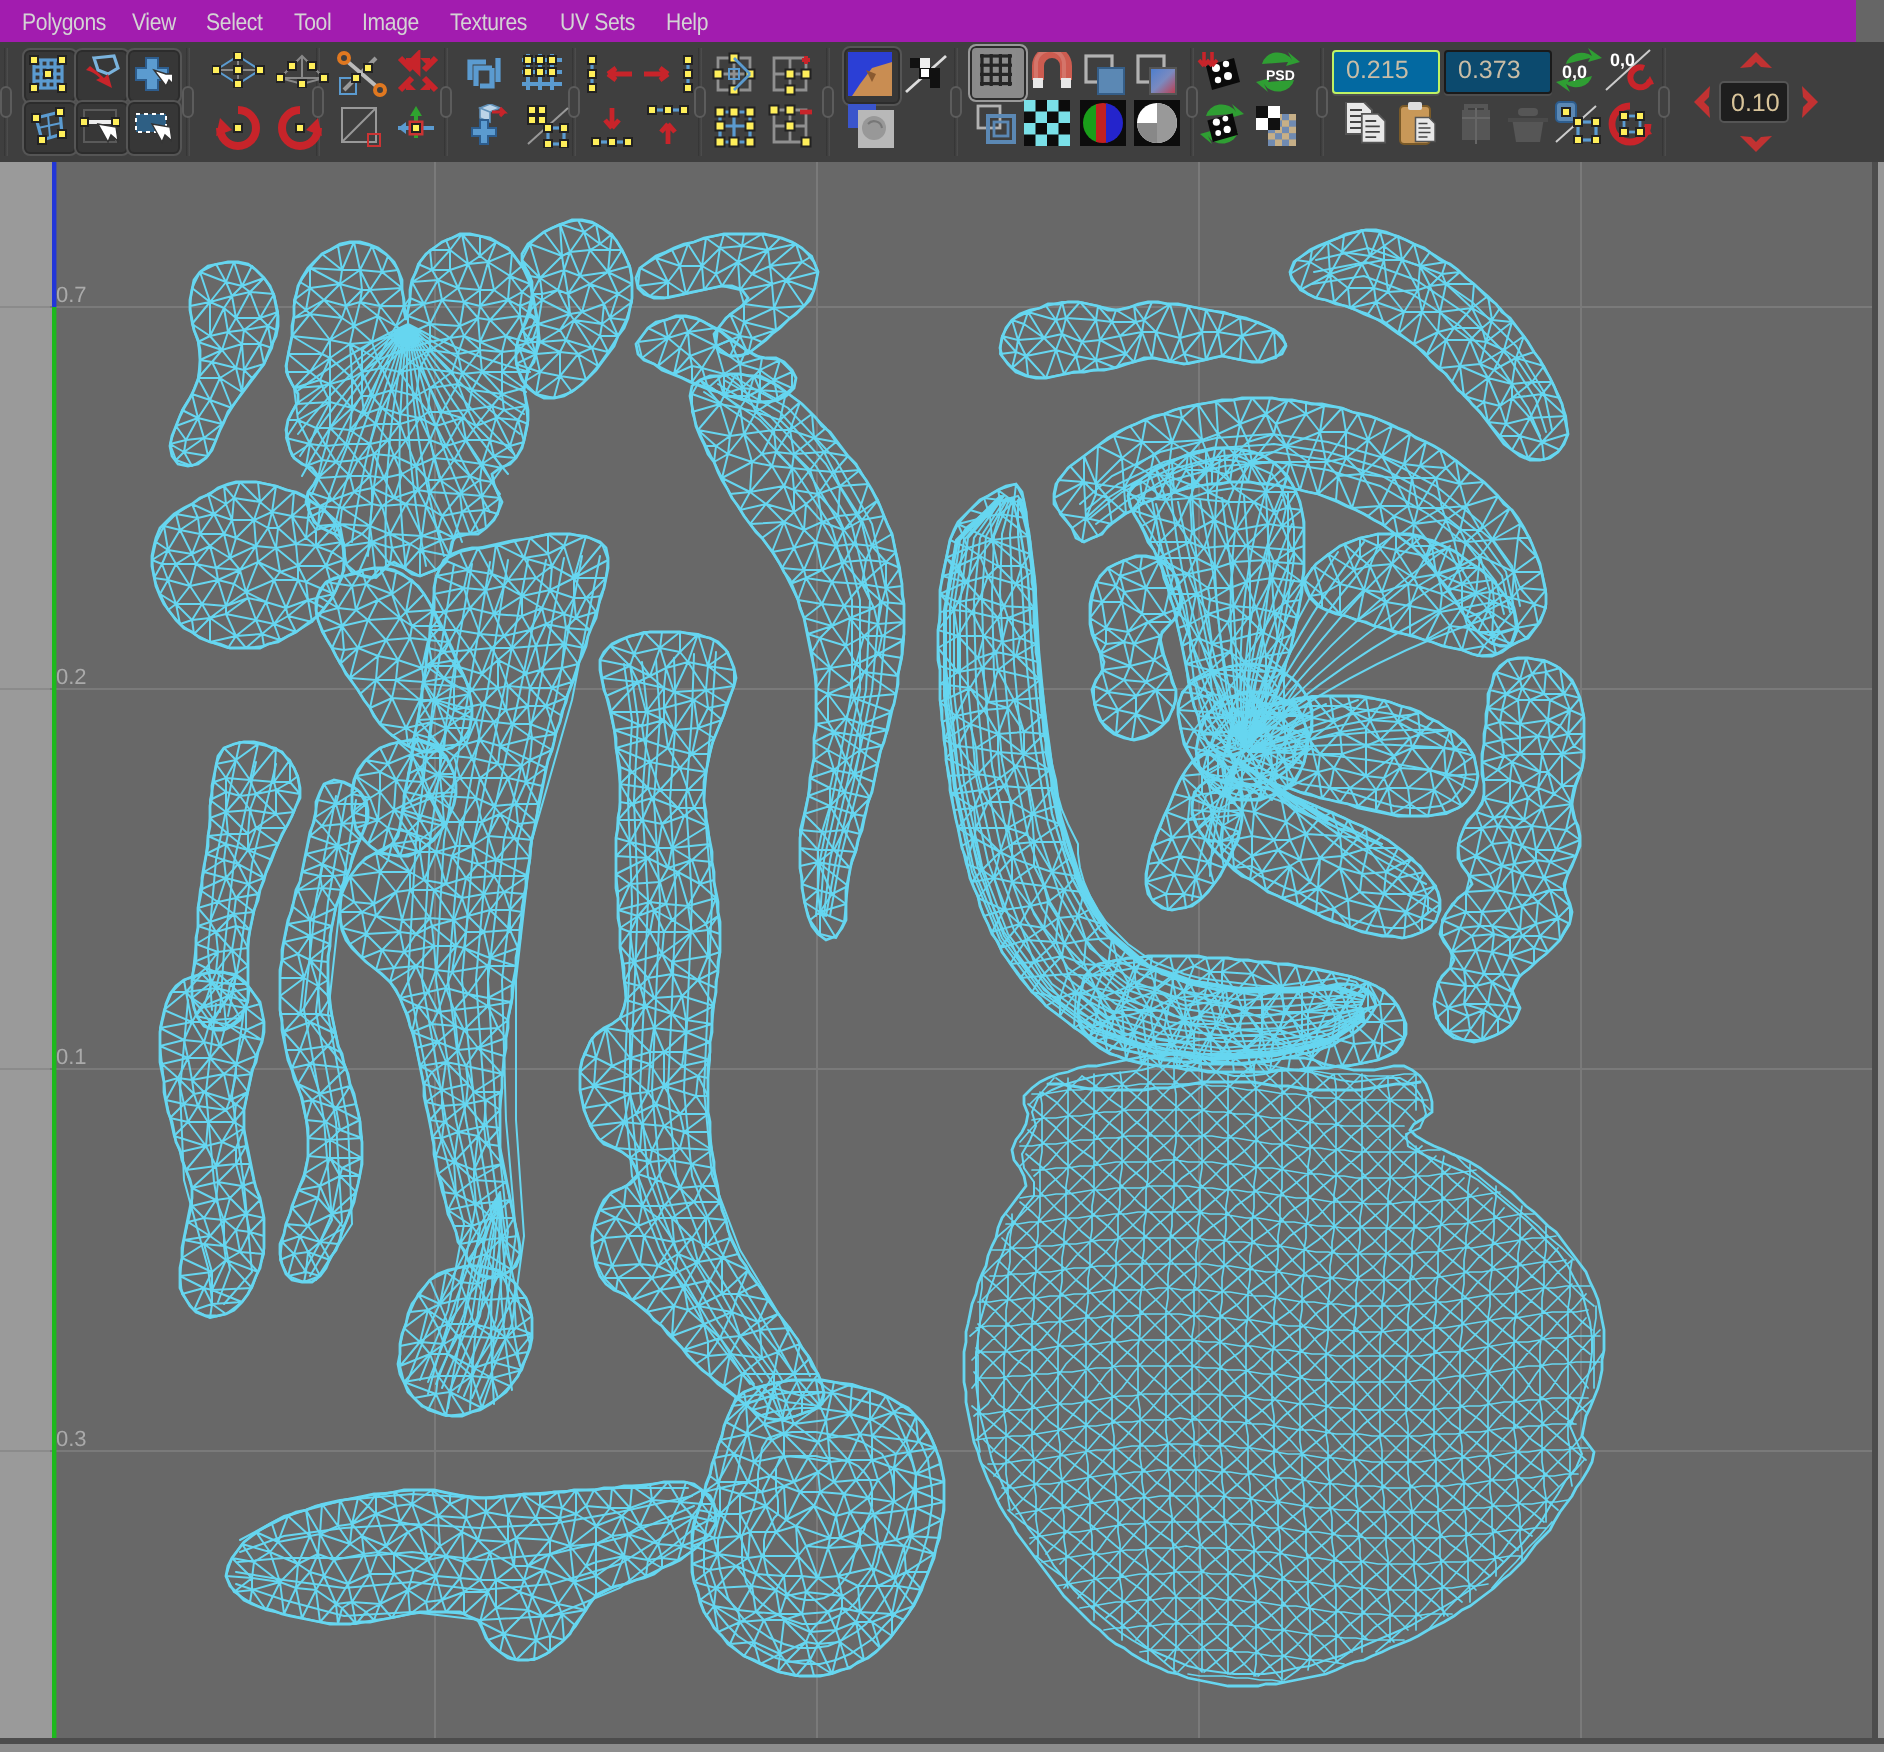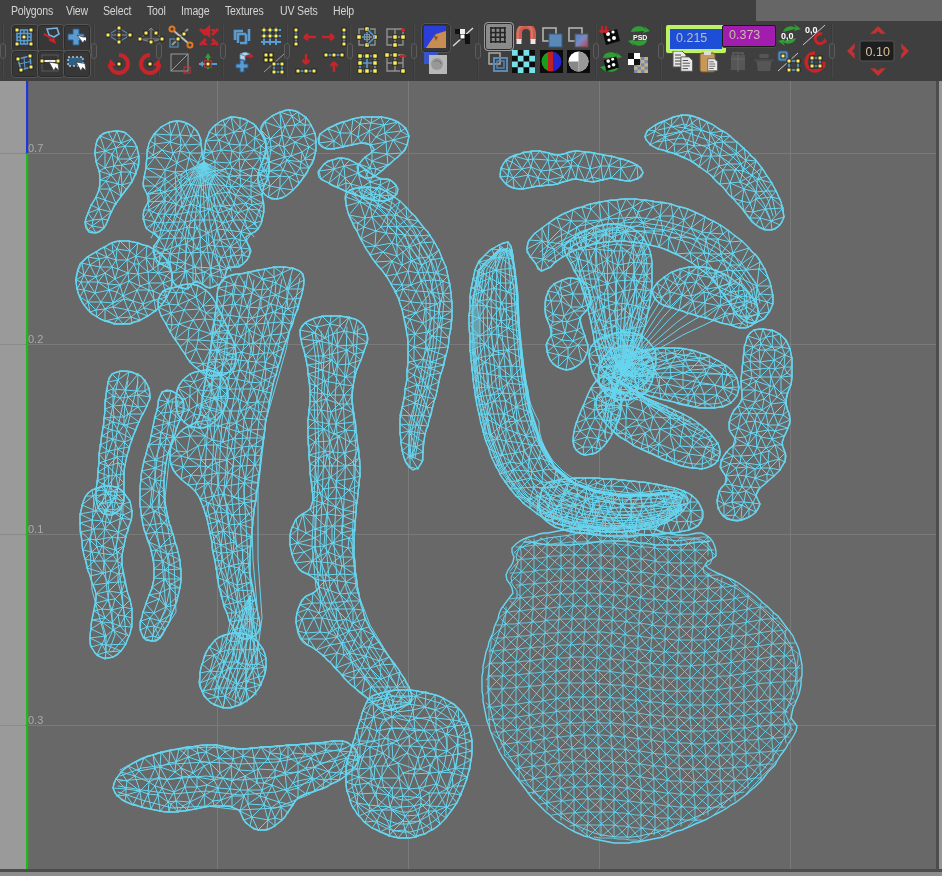--- a/index.html
+++ b/index.html
@@ -1,15 +1,15 @@
 <!DOCTYPE html>
 <html><head><meta charset="utf-8"><style>
 html,body{margin:0;padding:0;width:942px;height:876px;overflow:hidden;background:#666}
 body{font-family:"Liberation Sans",sans-serif;position:relative}
-#menubar{position:absolute;left:0;top:0;width:756px;height:21px;background:#404040}
+#menubar{position:absolute;left:0;top:0;width:928px;height:21px;background:#a21caf}
 .mi{position:absolute;top:4px;color:#d4d4d4;font-size:12px;letter-spacing:-0.2px;white-space:pre;transform:scaleX(0.88);transform-origin:left top}
 #toolbar{position:absolute;left:0;top:21px;width:942px;height:60px;background:#3f3f3f}
 #canvas{position:absolute;left:0;top:81px;width:942px;height:795px;background:#686868}
 #ruler{position:absolute;left:0;top:0;width:26px;height:795px;background:#9a9a9a}
 .rlabel{position:absolute;left:28px;color:#aaa;font-size:11px}
 .sep{position:absolute;top:3px;width:2px;height:54px;background:linear-gradient(90deg,#333,#4f4f4f)}
 .pill{position:absolute;top:22px;width:4px;height:14px;border:1px solid #5c5c5c;border-radius:3px;background:#414141;margin-left:-2px}
 .btn{position:absolute;width:26px;height:26px;background:#373737;border:1px solid #555;border-radius:4px;box-shadow:inset 0 0 0 1px #2c2c2c}
 svg{position:absolute;left:0;top:0}
 </style></head><body>
@@ -413,24 +413,24 @@
       <rect x="18.5" y="12.4" width="3.5" height="3.2" fill="#c8b088" opacity="0.9"></rect>
       <rect x="18.5" y="15.600000000000001" width="3.5" height="3.2" fill="#6888b8" opacity="0.9"></rect>
       <rect x="18.5" y="18.8" width="3.5" height="3.2" fill="#c8b088" opacity="0.9"></rect>
       <g>
         <rect x="2" y="2" width="6" height="6" fill="#111"></rect>
         <rect x="8" y="2" width="6" height="6" fill="#fff"></rect>
         <rect x="2" y="8" width="6" height="6" fill="#fff"></rect>
         <rect x="8" y="8" width="6" height="6" fill="#111"></rect>
       </g>
     </svg>
-<div style="position:absolute;left:666px;top:4px;width:52px;height:20px;background:#1d4ed8;border:4px solid #bef264;border-radius:2px;box-shadow:0 1px 0 #4e4e4e">
+<div style="position:absolute;left:666px;top:4px;width:52px;height:20px;background:#0369a1;border:1px solid #bef264;border-radius:2px;box-shadow:0 1px 0 #4e4e4e">
       <span style="position:absolute;left:6px;top:2px;font-size:12.5px;color:#c9bda6">0.215</span>
     </div>
-<div style="position:absolute;left:722px;top:4px;width:52px;height:20px;background:#a21caf;border:1px solid #1a1a1a;border-radius:2px;box-shadow:0 1px 0 #4e4e4e">
+<div style="position:absolute;left:722px;top:4px;width:52px;height:20px;background:#0c4a6e;border:1px solid #1a1a1a;border-radius:2px;box-shadow:0 1px 0 #4e4e4e">
       <span style="position:absolute;left:6px;top:2px;font-size:12.5px;color:#c9bda6">0.373</span>
     </div>
 <svg style="left:672px;top:30px;position:absolute" width="24" height="23" viewBox="0 0 24 23">
       <g transform="translate(0,-1)">
         <path d="M1 1h9l4 4v12H1Z" fill="#e8e8e8" stroke="#555"></path>
         <path d="M3 5h6M3 8h8M3 11h8M3 14h6" stroke="#444"></path>
       </g>
       <g transform="translate(8,5) scale(0.9)">
         <path d="M1 1h9l4 4v12H1Z" fill="#e8e8e8" stroke="#555"></path>
         <path d="M3 5h6M3 8h8M3 11h8M3 14h6" stroke="#444"></path>

